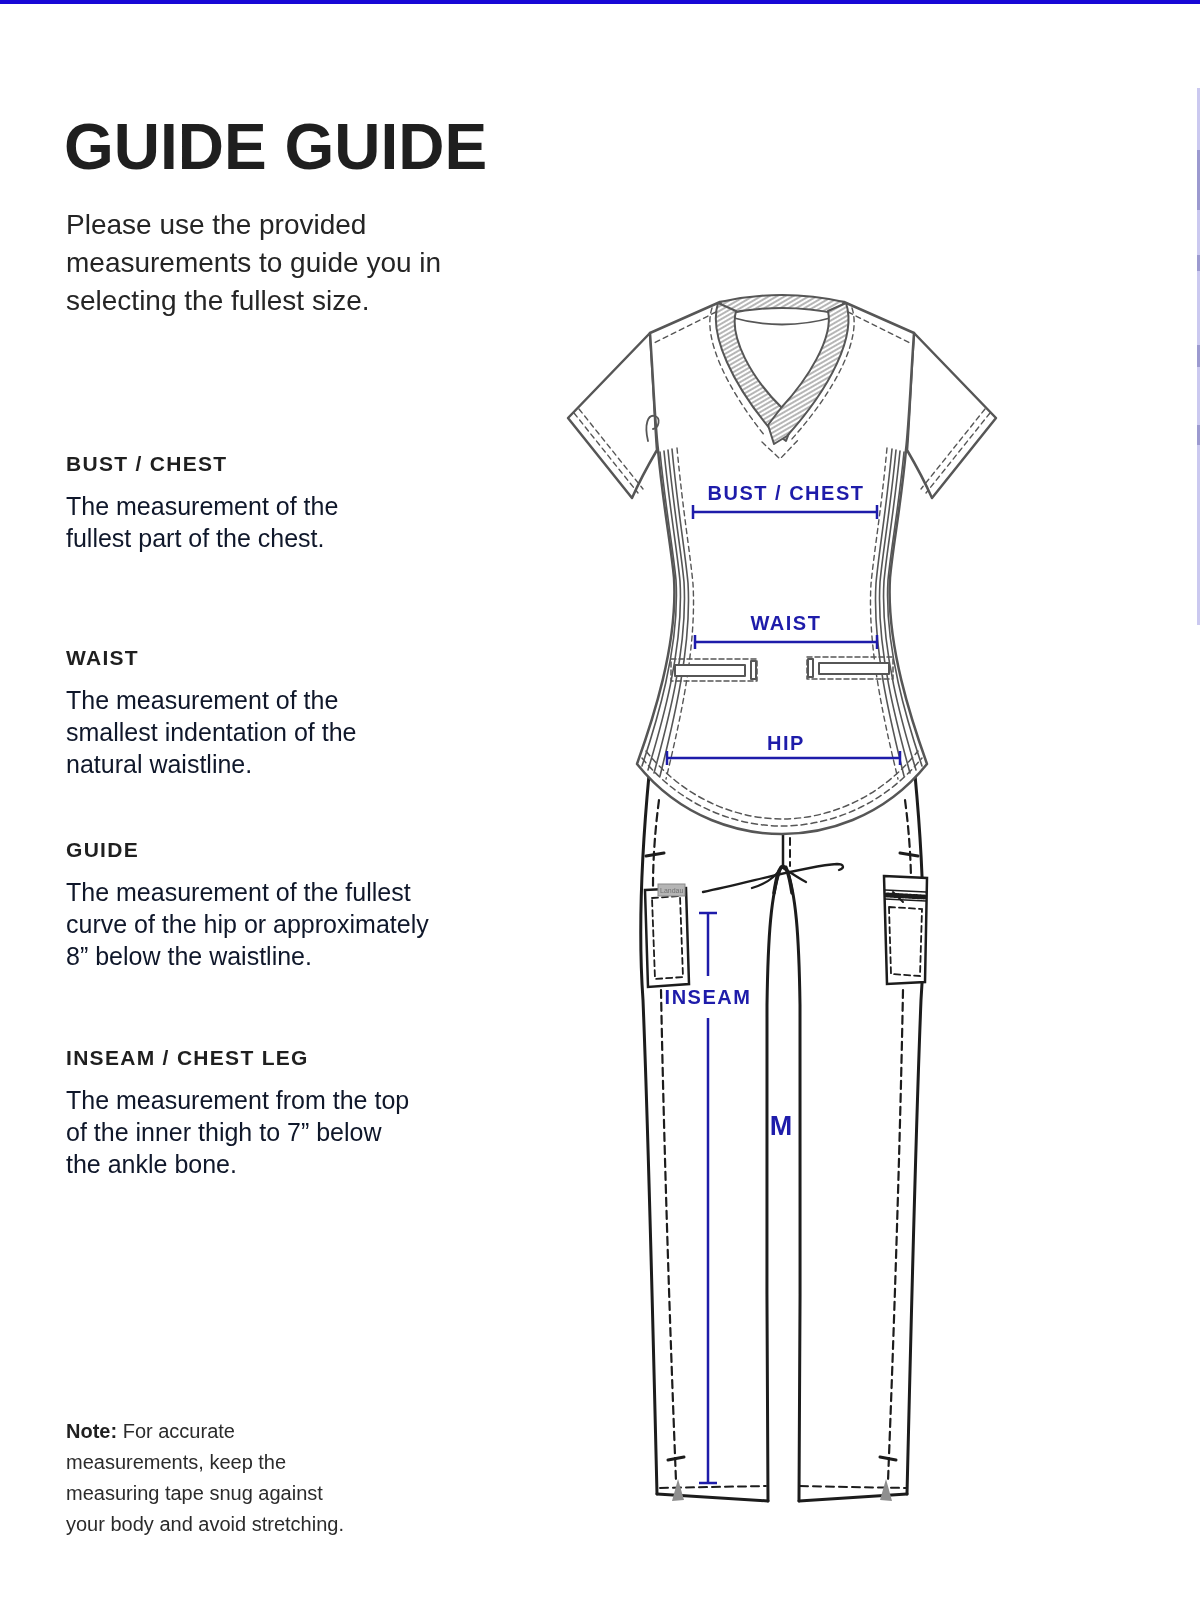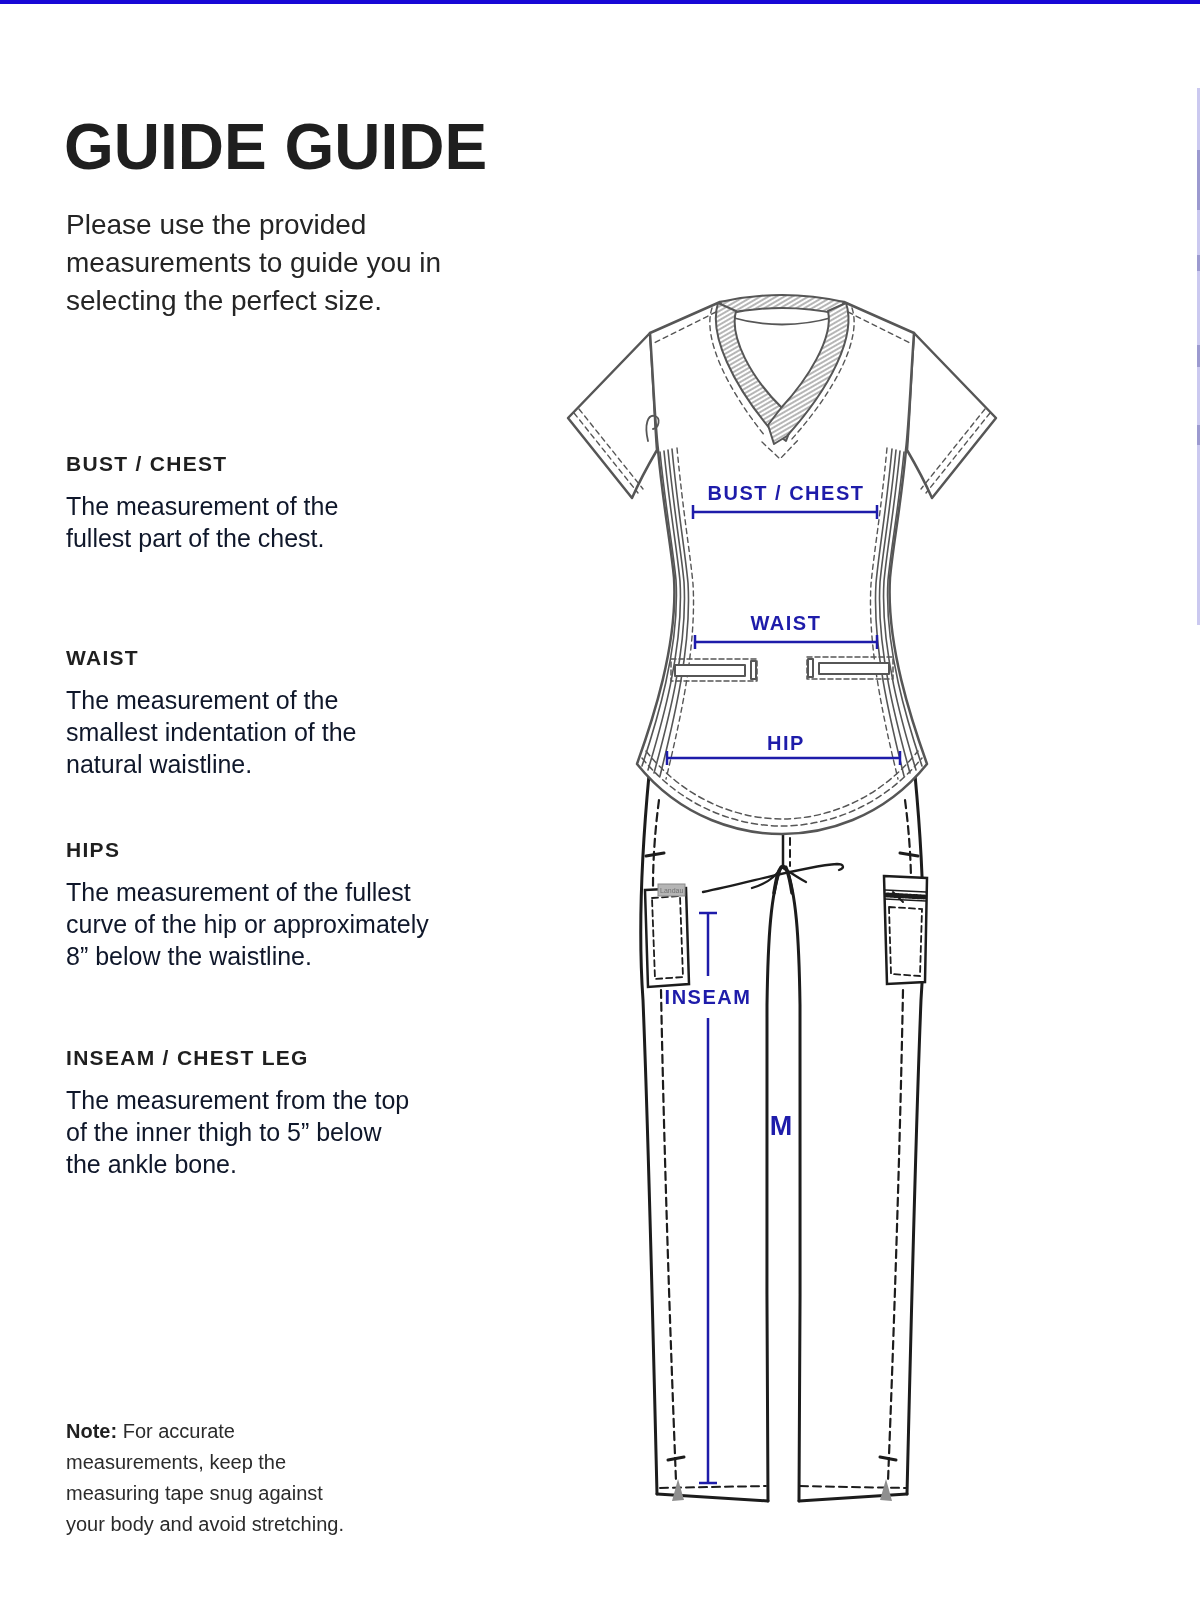--- a/index.html
+++ b/index.html
@@ -38,39 +38,39 @@
   .tag-text{font-size:7px;fill:#6f6f6f;}
 </style>
 </head>
 <body>
 
 <div class="top-bar"></div>
 
 <h1 class="page-title">GUIDE GUIDE</h1>
 <p class="intro">Please use the provided
 measurements to guide you in
-selecting the perfect size.</p>
+selecting the fullest size.</p>
 
 <div class="sec-head" style="top:452px">BUST / CHEST</div>
 <div class="sec-body" style="top:490px">The measurement of the
 fullest part of the chest.</div>
 
 <div class="sec-head" style="top:646px">WAIST</div>
 <div class="sec-body" style="top:684px">The measurement of the
 smallest indentation of the
 natural waistline.</div>
 
-<div class="sec-head" style="top:838px">HIPS</div>
+<div class="sec-head" style="top:838px">GUIDE</div>
 <div class="sec-body" style="top:876px">The measurement of the fullest
 curve of the hip or approximately
 8” below the waistline.</div>
 
 <div class="sec-head" style="top:1046px">INSEAM / CHEST LEG</div>
 <div class="sec-body" style="top:1084px">The measurement from the top
-of the inner thigh to 5” below
+of the inner thigh to 7” below
 the ankle bone.</div>
 
 <p class="note"><b>Note:</b> <span>For accurate
 measurements, keep the
 measuring tape snug against
 your body and avoid stretching.</span></p>
 
 <svg class="diagram" viewBox="0 0 1200 1600">
   <defs>
     <pattern id="rib" patternUnits="userSpaceOnUse" width="4" height="4" patternTransform="rotate(60)">

